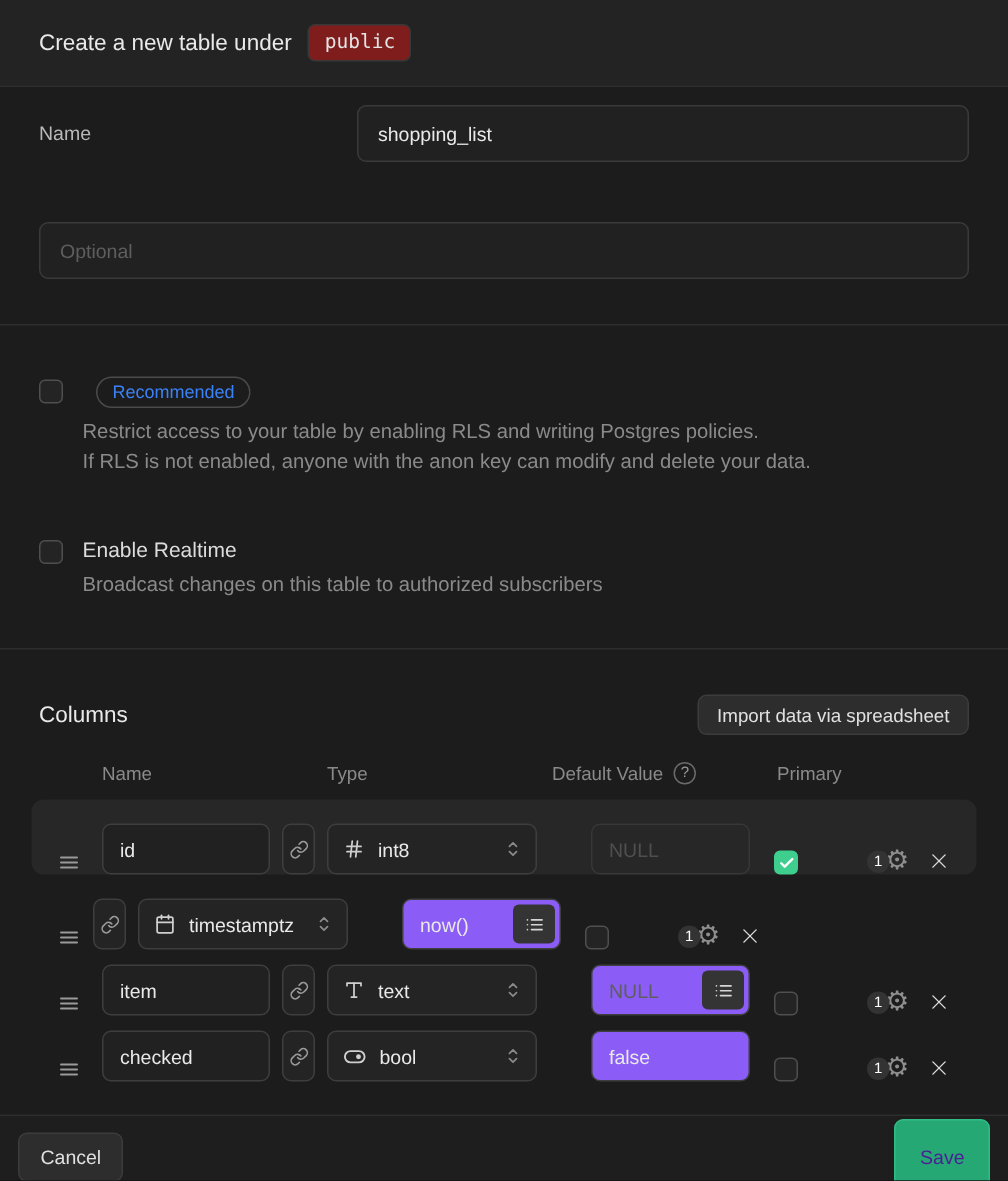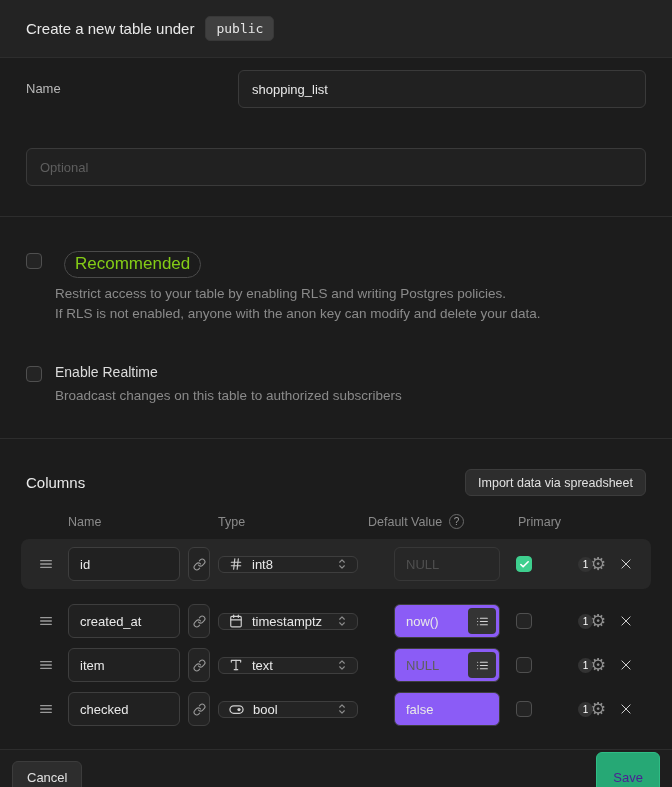--- a/index.html
+++ b/index.html
@@ -9,21 +9,21 @@
     font-family: "Liberation Sans", sans-serif; font-size: 13px;
     display: flex; flex-direction: column; overflow: hidden; position: relative;
   }
   
   .dlg-header {
     height: 58px; flex: 0 0 58px; background: #232323; border-bottom: 1px solid #2d2d2d;
     display: flex; align-items: center; padding: 0 26px;
   }
   .dlg-title { font-size: 15px; color: #e9e9e9; }
   .schema-badge {
-    margin-left: 11px; background: #404040; border: 1px solid #383838; border-radius: 5px;
+    margin-left: 11px; background: #7f1d1d; border: 1px solid #383838; border-radius: 5px;
     padding: 4px 10px; font-family: "DejaVu Sans Mono", monospace; font-size: 13px; color: #e5e5e5;
   }
   
   .form-section { padding: 12px 26px 30px 26px; border-bottom: 1px solid #2d2d2d; }
   .form-row { display: flex; align-items: flex-start; margin-bottom: 40px; }
   .form-row:last-child { margin-bottom: 0; }
   .form-label { width: 212px; flex: 0 0 212px; padding-top: 11px; color: #b9b9b9; font-size: 13px; }
   .text-input {
     background: #212121; border: 1px solid #3a3a3a; border-radius: 6px; color: #e9e9e9;
     font-family: "Liberation Sans", sans-serif; font-size: 13px; padding: 0 13px; height: 38px; width: 100%; outline: none;
@@ -39,54 +39,54 @@
     background: #242424; margin-top: 2px; cursor: pointer; display:flex; align-items:center; justify-content:center;
   }
   .checkbox.checked { background: #3ecf8e; border-color: #3ecf8e; }
   .checkbox svg { display: none; }
   .checkbox.checked svg { display: block; }
   .option-body { margin-left: 13px; }
   .option-title-row { display: flex; align-items: center; }
   .option-title { font-size: 14px; color: #dcdcdc; }
   .pill {
     margin-left: 9px; border: 1px solid #4a4a4a; border-radius: 999px; padding: 2px 10px 3px 10px;
-    font-size: 17px; color: #84cc16;
+    font-size: 12px; color: #3b82f6;
   }
   .option-desc { color: #8a8a8a; font-size: 13.5px; line-height: 20px; margin-top: 6px; }
   
   .columns-section { padding: 30px 26px 22px 26px; flex: 1; }
   .columns-head { display: flex; align-items: center; justify-content: space-between; }
   .columns-title { font-size: 15px; color: #e9e9e9; }
   .btn {
     font-family: "Liberation Sans", sans-serif; border-radius: 6px; cursor: pointer;
     display: inline-flex; align-items: center; justify-content: center;
   }
   .btn-default { background: #2d2d2d; border: 1px solid #3c3c3c; color: #e0e0e0; }
   .import-btn { height: 27px; padding: 0 12px; font-size: 12.5px; }
   .col-headers { display: flex; padding-left: 42px; margin-top: 18px; }
   .col-header { width: 150px; flex: 0 0 150px; color: #8a8a8a; font-size: 12.5px; display: flex; align-items: center; }
   .help-circle {
     width: 15px; height: 15px; border: 1px solid #6a6a6a; border-radius: 50%; margin-left: 7px;
     color: #9a9a9a; font-size: 10px; display: inline-flex; align-items: center; justify-content: center; cursor: pointer;
   }
   .rows-wrap { margin: 10px -5px 0 -5px; }
-  .col-row { display: flex; align-items: center; height: 36px; margin-top: 8px; }
+  .col-row { display: flex; align-items: flex-end; height: 36px; margin-top: 8px; }
   .col-row.highlighted { background: #272727; border-radius: 8px; height: 50px; margin-top: 0; margin-bottom: 14px; }
   .drag-handle { margin-left: 17px; width: 16px; color: #9a9a9a; cursor: grab; display: flex; }
   .cell-input {
     width: 112px; flex: 0 0 112px; height: 34px; margin-left: 14px;
     background: #212121; border: 1px solid #3e3e3e; border-radius: 6px;
     color: #e9e9e9; font-family: "Liberation Sans", sans-serif; font-size: 13px; padding: 0 11px; outline: none;
   }
   .link-btn {
     width: 22px; flex: 0 0 22px; height: 34px; margin-left: 8px; background: #242424;
     border: 1px solid #3e3e3e; border-radius: 6px; color: #9a9a9a;
   }
   .type-select {
-    width: 140px; flex: 0 0 140px; height: 17px; margin-left: 8px; background: #242424;
+    width: 140px; flex: 0 0 140px; height: 34px; margin-left: 8px; background: #242424;
     border: 1px solid #3e3e3e; border-radius: 6px; display: flex; align-items: center;
     padding: 0 8px 0 10px; cursor: pointer; overflow: hidden;
   }
   .type-icon { color: #cfcfcf; display: flex; flex: 0 0 14px; }
   .type-label { flex: 1; margin-left: 9px; color: #e9e9e9; font-size: 13px; white-space: nowrap; }
   .chevrons { color: #8a8a8a; display: flex; flex: 0 0 14px; }
   .default-wrap { width: 132px; flex: 0 0 132px; margin-left: 10px; position: relative; padding-left: 26px; }
   .default-input {
     width: 100%; height: 34px; background: #8b5cf6; border: 1px solid #3e3e3e; border-radius: 6px;
     color: #e9e9e9; font-family: "Liberation Sans", sans-serif; font-size: 13px; padding: 0 11px; outline: none;
@@ -236,21 +236,20 @@
   </div>
 
   <div class="col-row">
     <span class="drag-handle">
       <svg width="16" height="16" viewBox="0 0 24 24" fill="none" stroke="currentColor" stroke-width="2" stroke-linecap="round">
               <line x1="4" y1="7" x2="20" y2="7"></line>
               <line x1="4" y1="12" x2="20" y2="12"></line>
               <line x1="4" y1="17" x2="20" y2="17"></line>
             </svg>
     </span>
-    <input class="cell-input" type="text" value="created_at" style="">
     <button class="link-btn">
       <svg width="13" height="13" viewBox="0 0 24 24" fill="none" stroke="currentColor" stroke-width="2" stroke-linecap="round" stroke-linejoin="round" style="display:block;margin:0 auto;">
               <path d="M10 13a5 5 0 0 0 7.54.54l3-3a5 5 0 0 0-7.07-7.07l-1.72 1.71"></path>
               <path d="M14 11a5 5 0 0 0-7.54-.54l-3 3a5 5 0 0 0 7.07 7.07l1.71-1.71"></path>
             </svg>
     </button>
     <div class="type-select">
       <span class="type-icon">
               <svg width="14" height="14" viewBox="0 0 24 24" fill="none" stroke="currentColor" stroke-width="2" stroke-linecap="round" stroke-linejoin="round">
                 <rect x="3" y="4" width="18" height="18" rx="2"></rect>

